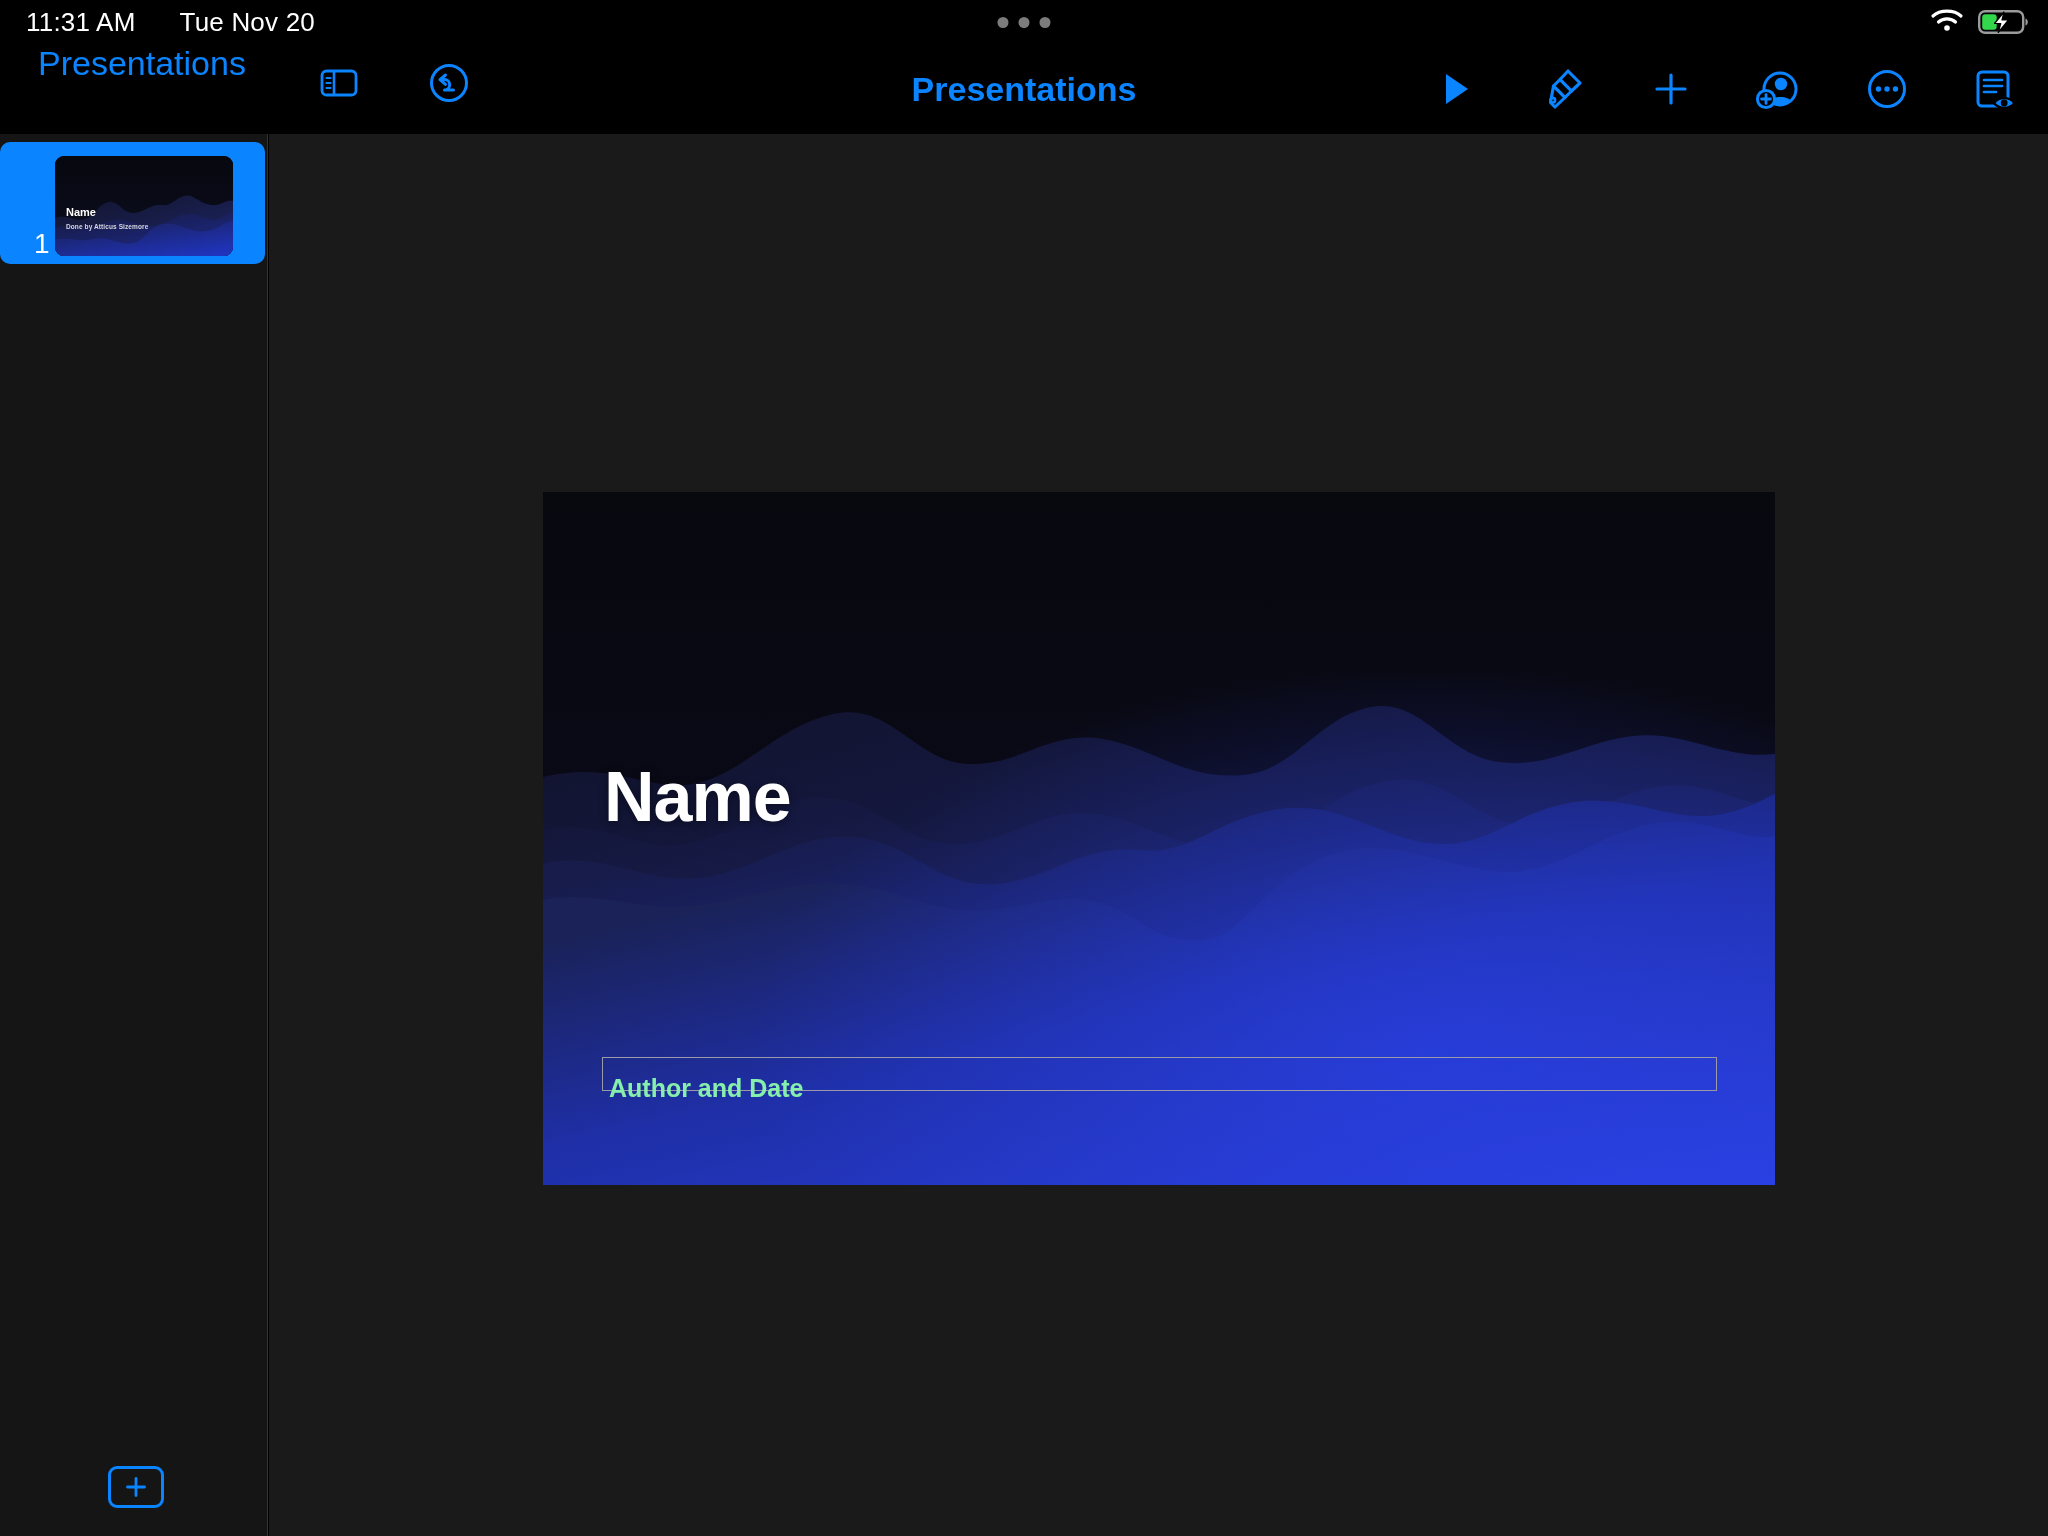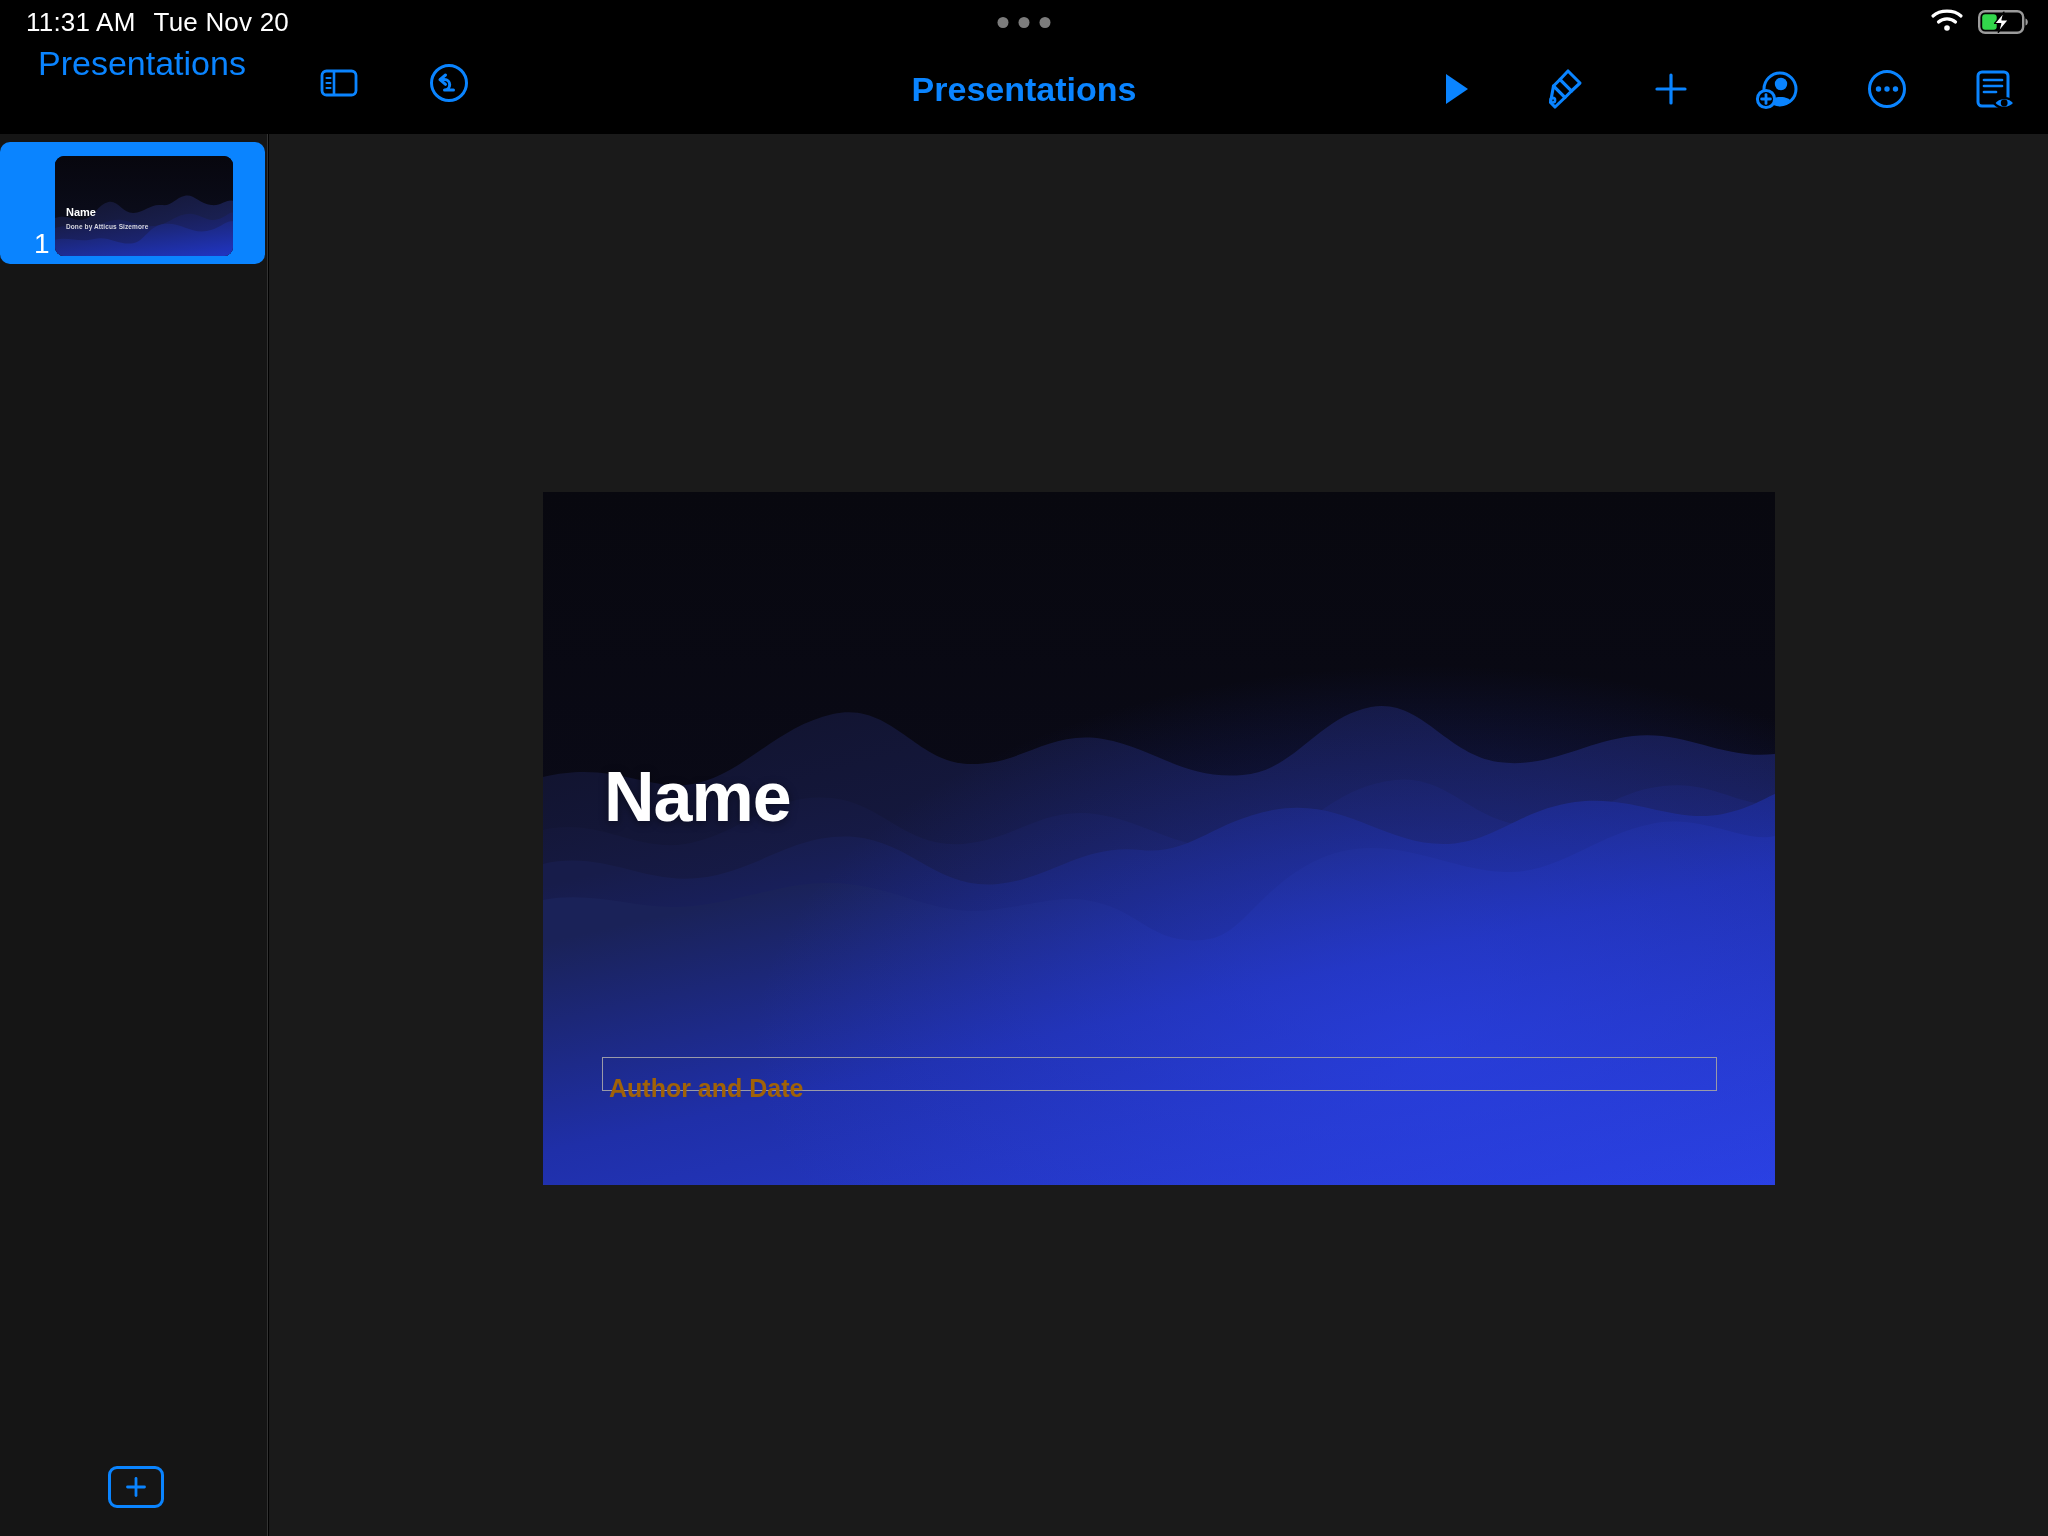--- a/index.html
+++ b/index.html
@@ -11,21 +11,21 @@
   }
   #app { position: relative; width: 2048px; height: 1536px; background: #000; }
 
   
   .statusbar {
     position: absolute; top: 0; left: 0; width: 2048px; height: 44px;
     background: #000;
   }
   .sb-left {
     position: absolute; left: 26px; top: 0; height: 44px;
-    display: flex; align-items: center; gap: 18px;
+    display: flex; align-items: center; gap: 44px;
   }
   .sb-time, .sb-date {
     color: #ffffff; font-size: 26px; letter-spacing: 0.2px;
   }
   .sb-dots {
     position: absolute; left: 50%; top: 17px; transform: translateX(-50%);
     display: flex; gap: 10px;
   }
   .sb-dots i { display:block; width: 11px; height: 11px; border-radius: 50%; background: #7c7c7c; }
   .sb-right {
@@ -110,21 +110,21 @@
     letter-spacing: -1px; line-height: 1;
     text-shadow: 0 2px 10px rgba(0,0,0,.45);
   }
   .slide-author {
     position: absolute; left: 59px; top: 565px;
     width: 1115px; height: 34px;
     border: 1px solid #9a9aa8;
     display: flex; align-items: center;
   }
   .slide-author span {
-    color: #a16207; font-size: 25px; font-weight: bold;
+    color: #86efac; font-size: 25px; font-weight: bold;
     padding-left: 6px; line-height: 1; margin-top: 28px;
   }
 
   
   .th-title { position: absolute; left: 11px; top: 51px; color: #fff; font-size: 11px; font-weight: bold; line-height: 1; }
   .th-sub   { position: absolute; left: 11px; top: 68px; color: #d6d6de; font-size: 6.5px; font-weight: bold; line-height: 1; letter-spacing: .1px;}
 </style>
 </head>
 <body>
 

